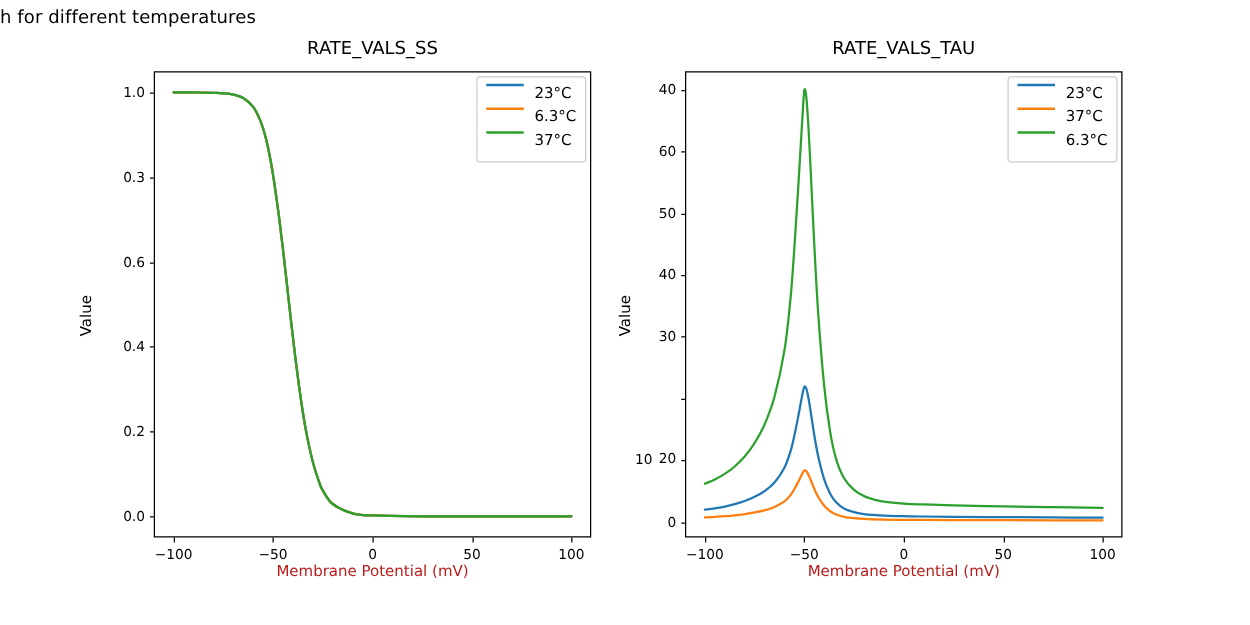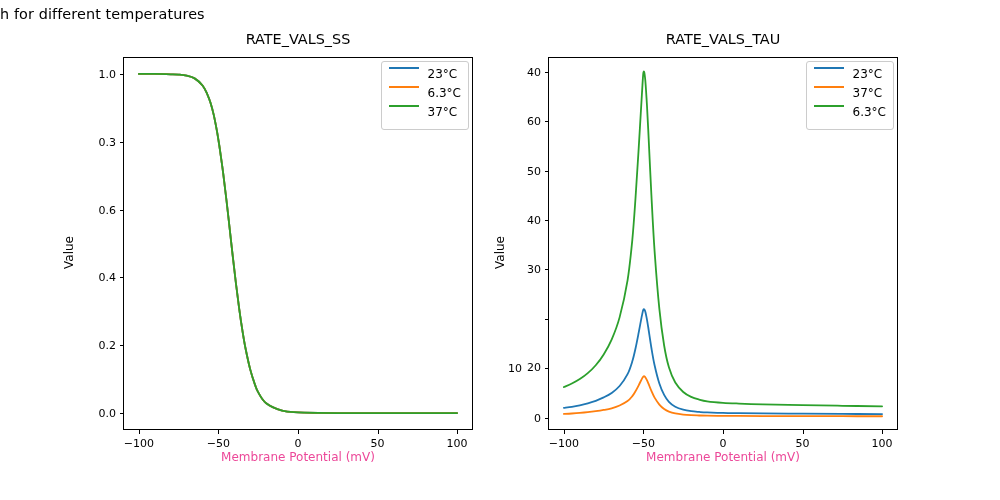--- a/index.html
+++ b/index.html
@@ -37,21 +37,21 @@
     font-size: 14.4px;
     color: #000000;
     top: -26px;
   }
   .xlabel {
     position: absolute;
     left: 0;
     width: 100%;
     text-align: center;
     font-size: 12px;
-    color: #ec4899;
+    color: #b91c1c;
   }
   .ylabel {
     position: absolute;
     font-size: 12px;
     color: #000000;
     transform: rotate(-90deg);
     transform-origin: 0 0;
     white-space: nowrap;
   }
   .plotframe {

